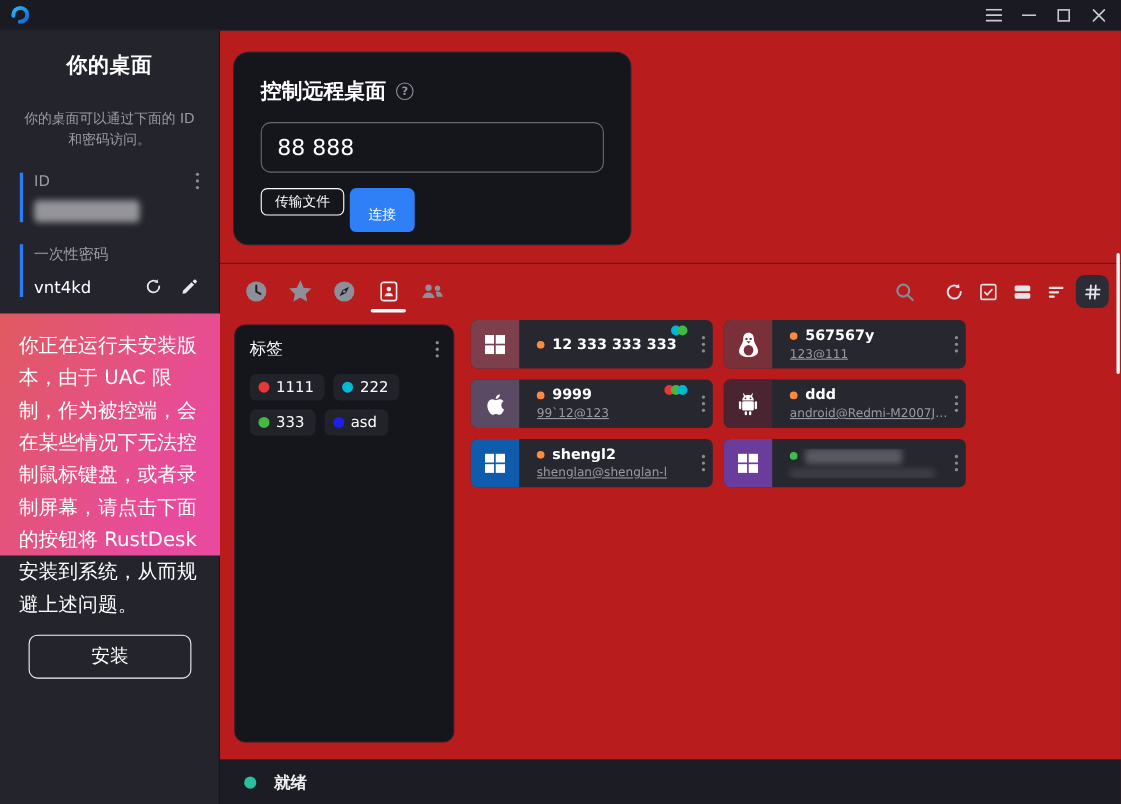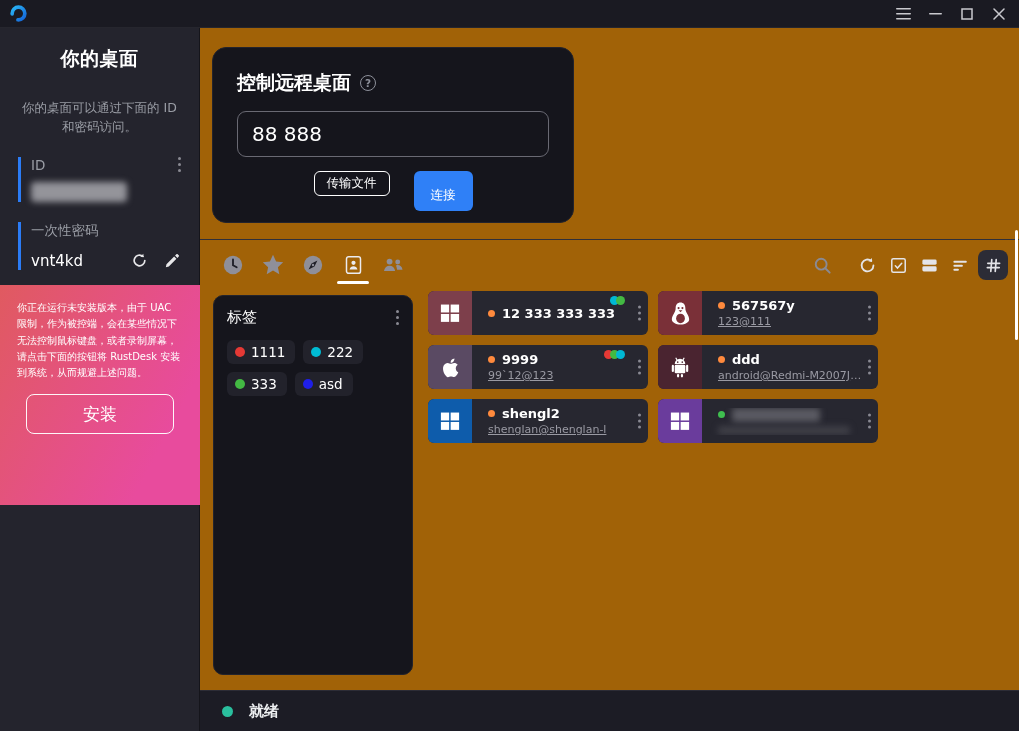--- a/index.html
+++ b/index.html
@@ -31,38 +31,38 @@
   .sb-menu { margin-left:auto; }
   .blob { background:#94949a; filter:blur(3px); border-radius:4px; }
   .sb-id-blob { width:96px; height:20px; margin-top:9px; }
   .sb-otp-row { margin-top:12px; display:flex; align-items:center; }
   .sb-otp-value { font-size:15px; color:#ffffff; }
   .sb-otp-icons { margin-left:auto; display:flex; gap:16px; align-items:center; }
 
   .warning { position:absolute; top:257px; left:0; width:200px; height:220px;
     background:linear-gradient(118deg,#e05a60 0%,#e84b9d 78%);
     padding:15px 17px 0 17px; color:#fff; }
-  .warning-text { font-size:10px; line-height:1.63; }
+  .warning-text { font-size:18px; line-height:1.63; }
   .install-btn { display:block; margin:13px auto 0 auto; width:148px; height:40px;
     background:transparent; border:1px solid rgba(255,255,255,.95); border-radius:8px;
     color:#fff; font-size:17px; font-family:inherit; cursor:pointer; }
 
   
-  .main { position:absolute; left:200px; top:28px; right:0; bottom:0; background:#a16207; }
+  .main { position:absolute; left:200px; top:28px; right:0; bottom:0; background:#b91c1c; }
 
   .connect-card { position:absolute; left:12px; top:19px; width:362px; height:176px;
     background:#15151c; border:1px solid #23232c; border-radius:14px; padding:0 24px; }
   .cc-title-row { margin-top:22px; display:flex; align-items:center; gap:9px; }
   .cc-title { font-size:19px; font-weight:700; color:#fff; }
   .help-icon { width:16px; height:16px; border:1.5px solid #8d909a; border-radius:50%;
     color:#8d909a; font-size:10.5px; font-weight:700; display:flex; align-items:center; justify-content:center; }
   .cc-input { margin-top:15px; width:100%; height:46px; background:transparent;
     border:1px solid #696973; border-radius:9px; color:#fff; font-size:20px; padding:0 14px;
     font-family:inherit; outline:none; }
-  .cc-btn-row { margin-top:14px; display:flex; justify-content:center; gap:24px; }
+  .cc-btn-row { margin-top:14px; display:flex; justify-content:flex-start; gap:5px; }
   .btn-outline { height:25px; padding:0 12px; background:transparent; border:1px solid #ffffff;
     border-radius:6px; color:#fff; font-size:12.5px; font-family:inherit; cursor:pointer; }
   .btn-primary { height:40px; padding:16px 17px; border:none; border-radius:6px;
     color:#fff; font-size:12.5px; font-family:Liberation Serif, serif; cursor:pointer; }
 
   .main-divider { position:absolute; left:0; right:0; top:211px; border-top:1px solid #30303a; }
 
   .tabs-row { position:absolute; left:21px; top:222px; height:30px; display:flex; gap:16px; align-items:center; }
   .tab { width:24px; height:24px; position:relative; display:flex; align-items:center; justify-content:center;
     color:#8f8f99; cursor:pointer; }

